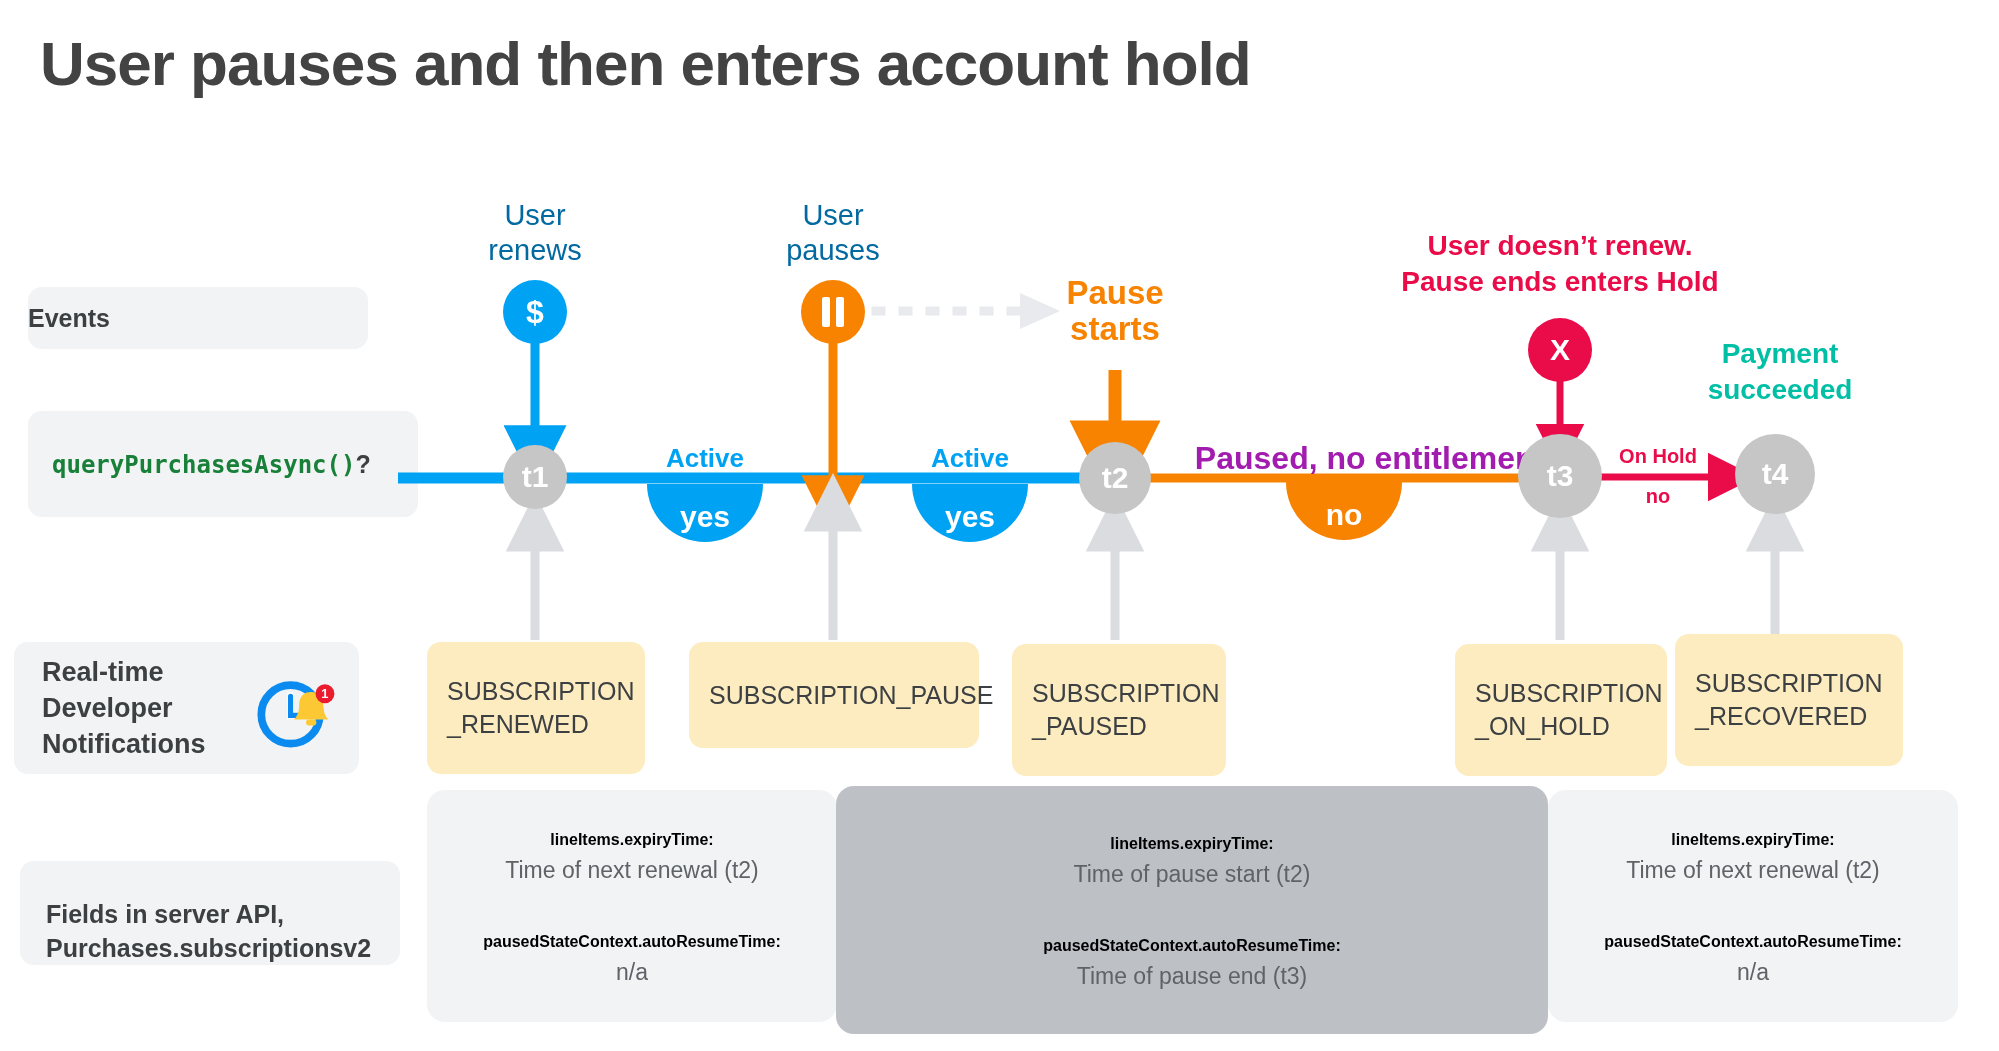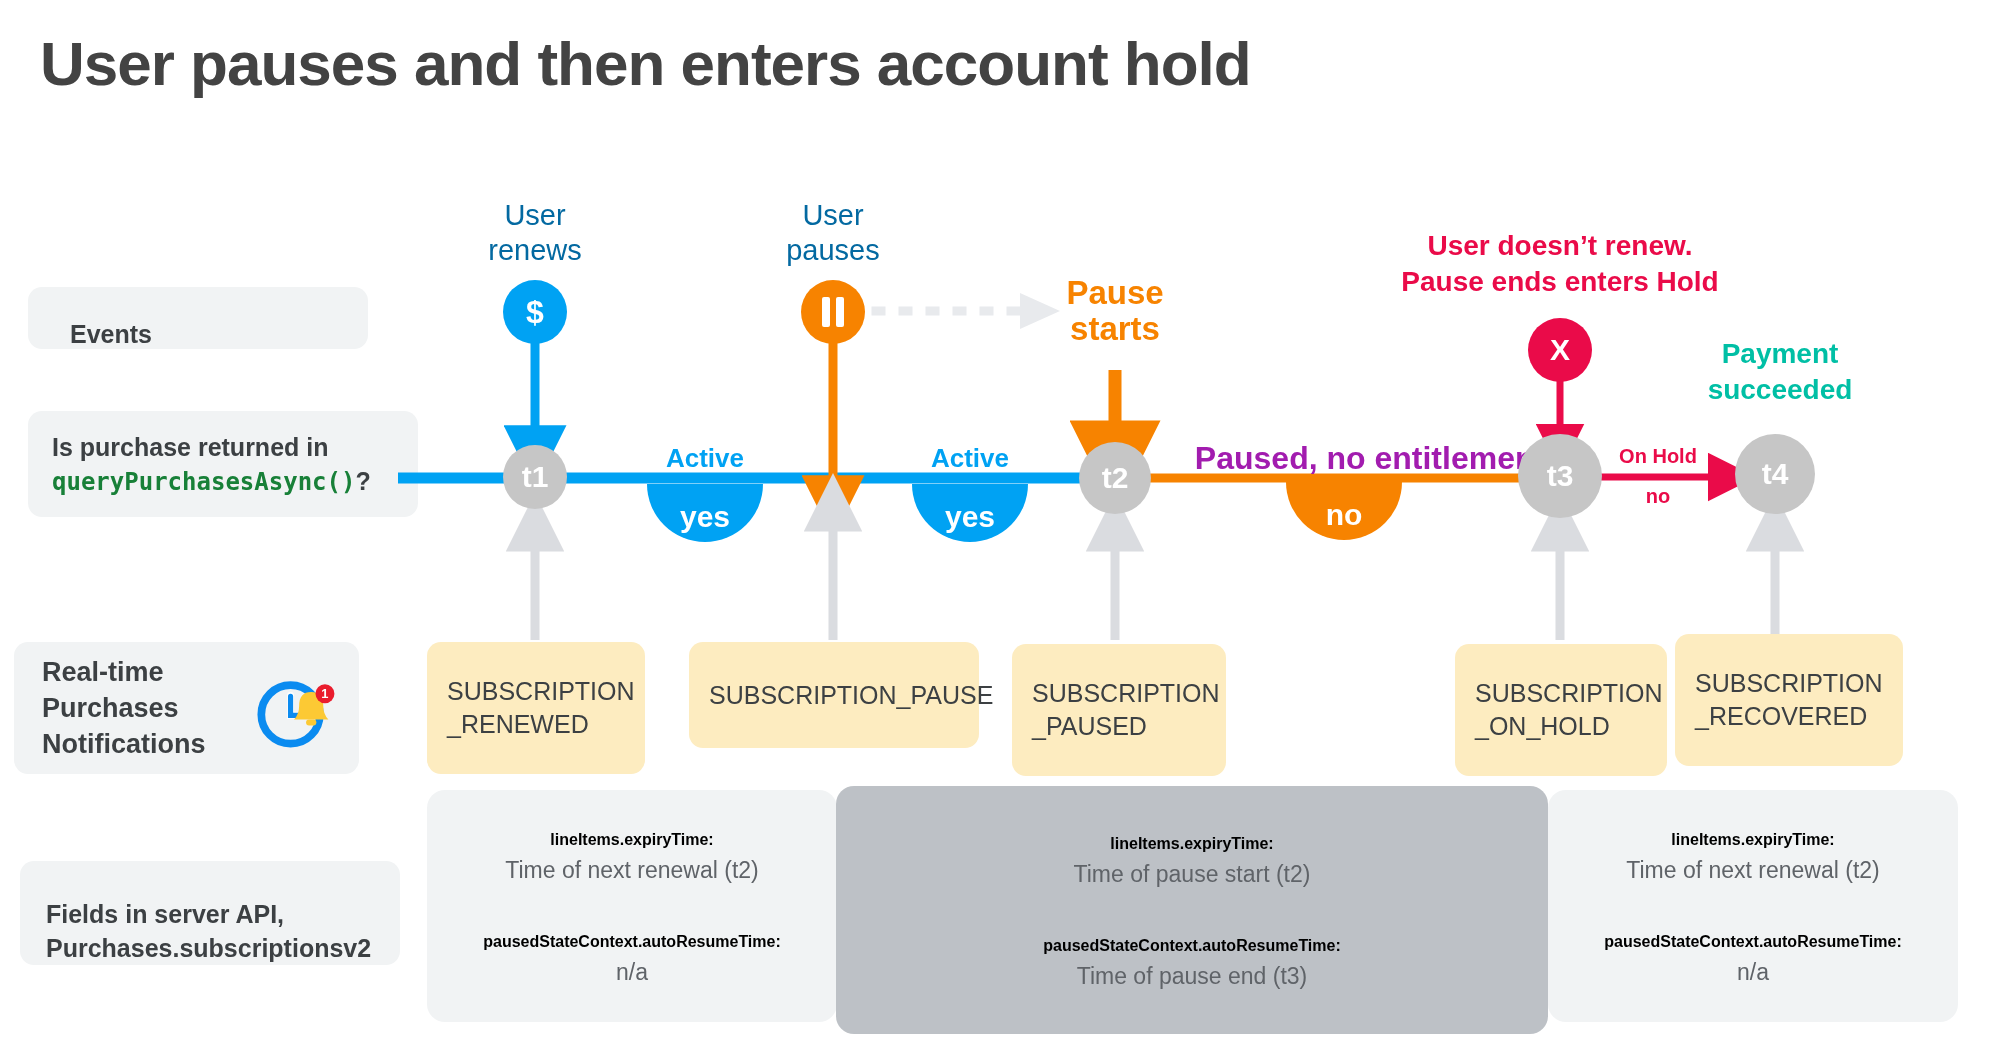--- a/index.html
+++ b/index.html
@@ -7,21 +7,21 @@
        font-family:"Liberation Sans","DejaVu Sans",sans-serif;color:#3c4043;}
   .abs{position:absolute;}
 
   
   #page-title{left:40px;top:28px;font-size:62px;font-weight:700;color:#434343;letter-spacing:-1px;white-space:nowrap;}
 
   
   .rowlabel{background:#f1f3f4;border-radius:14px;display:flex;align-items:center;box-sizing:border-box;}
   .rowlabel .txt{font-weight:700;color:#3c4043;}
 
-  #lbl-events{left:28px;top:287px;width:340px;height:62px;padding-left:42px;font-size:25px;align-items:flex-end;}
+  #lbl-events{left:28px;top:287px;width:340px;height:62px;font-size:25px;}
   #lbl-query{left:28px;top:411px;width:390px;height:106px;padding-left:24px;font-size:25px;line-height:34px;}
   #lbl-query .code{font-family:"DejaVu Sans Mono","Liberation Mono",monospace;color:#188038;font-weight:700;font-size:24px;}
   #lbl-rtdn{left:14px;top:642px;width:345px;height:132px;padding-left:28px;font-size:27px;line-height:36px;}
   #lbl-fields{left:20px;top:861px;width:380px;height:104px;padding-left:26px;font-size:25px;line-height:34px;align-items:flex-end;}
 
   
   .rtdn-icon{position:absolute;right:22px;top:26px;width:86px;height:86px;}
 
   
   #timeline{left:0;top:0;width:1999px;height:1051px;pointer-events:none;}
@@ -54,29 +54,28 @@
 <body>
 
 <div class="abs" id="page-title">User pauses and then enters account hold</div>
 
 <div class="abs rowlabel" id="lbl-events">
   <span class="txt">Events</span>
 </div>
 
 <div class="abs rowlabel" id="lbl-query">
   <div>
-    <div class="txt">Is purchase returned in</div>
     <div><span class="code">queryPurchasesAsync()</span><span class="txt">?</span></div>
   </div>
 </div>
 
 <div class="abs rowlabel" id="lbl-rtdn">
   <div>
     <div class="txt">Real-time</div>
-    <div class="txt">Purchases</div>
+    <div class="txt">Developer</div>
     <div class="txt">Notifications</div>
   </div>
   <svg class="rtdn-icon" viewBox="0 0 100 100">
     <circle cx="46" cy="54" r="34" fill="none" stroke="#0b8bf0" stroke-width="9"></circle>
     <path d="M46 32 L46 55 L68 55" stroke="#ffffff" stroke-width="8" fill="none" stroke-linecap="round"></path>
     <path d="M46 33 L46 55 L66 55" stroke="#0b8bf0" stroke-width="6" fill="none" stroke-linecap="round"></path>
     <path d="M56 44 q0-16 14-16 q14 0 14 16 q0 10 6 16 l-40 0 q6-6 6-16 z" fill="#fcc934"></path>
     <rect x="64" y="60" width="12" height="7" rx="3.5" fill="#fcc934"></rect>
     <circle cx="86" cy="30" r="11" fill="#ea1c2d"></circle>
     <text x="86" y="35" font-size="15" font-weight="700" fill="#ffffff" text-anchor="middle" font-family="Liberation Sans, sans-serif">1</text>

